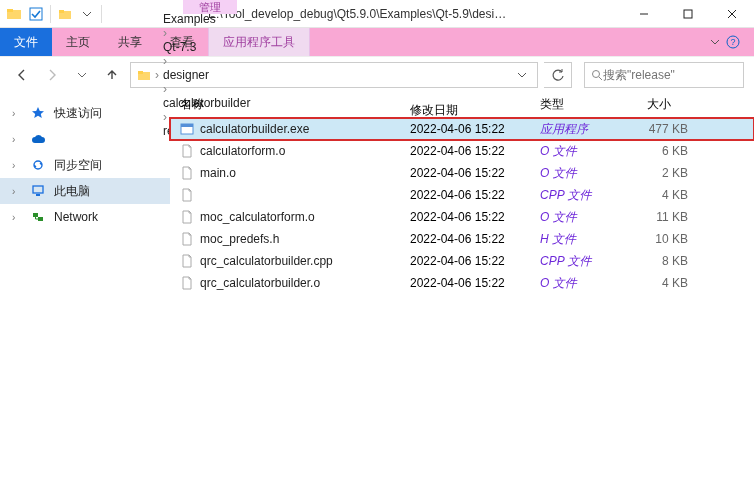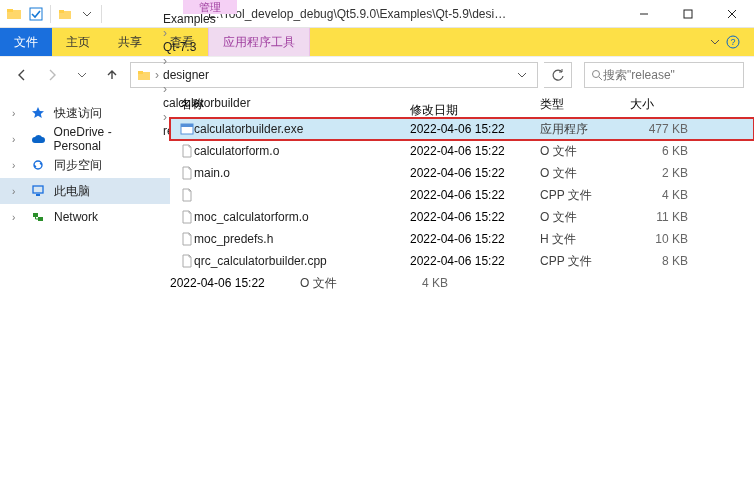--- a/index.html
+++ b/index.html
@@ -9,21 +9,21 @@
   .qat { display: flex; align-items: center; gap: 6px; padding: 0 6px; }
   .qat-icon { width: 16px; height: 16px; display: flex; align-items: center; justify-content: center; }
   .qat-sep { width: 1px; height: 18px; background: #ddd; }
   .title-text { flex: 1; text-align: left; padding-left: 100px; font-size: 12px; color: #333; white-space: nowrap; overflow: hidden; text-overflow: ellipsis; }
   .winctrl { display: flex; }
   .winbtn { width: 44px; height: 28px; display: flex; align-items: center; justify-content: center; }
   
   .context-tab-wrap { position: absolute; top: 0; left: 183px; height: 28px; display: flex; flex-direction: column; align-items: center; pointer-events: none; }
   .context-hdr { font-size: 11px; color: #a040a0; background: #f5d0f5; padding: 0 16px; height: 14px; line-height: 14px; }
   
-  .tabs { height: 28px; display: flex; align-items: stretch; background: #fde047; }
+  .tabs { height: 28px; display: flex; align-items: stretch; background: #f9a8d4; }
   .tab { padding: 0 14px; display: flex; align-items: center; font-size: 12px; color: #333; }
   .tab.file { background: #1a6fdd; color: #fff; }
   .tab.ctx { background: #f0daf0; color: #a040a0; border-left:1px solid #e8c0e8; border-right:1px solid #e8c0e8;}
   .ribbon-toggle { margin-left: auto; padding: 0 14px; display: flex; align-items: center; gap: 6px; color: #555;}
   .ribbon-toggle .help { color:#0a64c8;}
   
   .nav { height: 36px; display: flex; align-items: center; padding: 0 10px; gap: 6px; border-top: 1px solid #eee; }
   .nav-arrow { width: 24px; height: 24px; display: flex; align-items: center; justify-content: center; color: #666; }
   .nav-arrow.dis { color: #bbb; }
   .addr { flex: 1; display: flex; align-items: center; border: 1px solid #ccc; height: 26px; padding: 0 4px; }
@@ -40,29 +40,29 @@
   .side-item { display: flex; align-items: center; height: 26px; padding: 0 12px; gap: 8px; color: #222; }
   .side-item.sel { background: #d8e6f2; }
   .side-icon { width: 16px; height: 16px; display:flex; align-items:center; justify-content:center; }
   .side-caret { width:10px; color:#777; font-size:10px;}
   
   .main { flex: 1; display: flex; flex-direction: column; }
   .cols { display: flex; height: 26px; align-items: center; border-bottom: 1px solid #eee; color: #000000; }
   .col-name { width: 240px; padding-left: 10px; }
   .col-date { width: 130px; margin-top: 12px; }
   .col-type { width: 90px; }
-  .col-size { width: 70px; text-align: left; padding-right: 12px; font-family: Liberation Serif, serif; }
+  .col-size { width: 70px; text-align: center; padding-right: 12px; font-family: Liberation Serif, serif; }
   
   .rows { flex:1; }
   .row { display: flex; height: 22px; align-items: center; }
   .row.sel { background: #cde8f6; }
   .row.hl { outline: 2px solid #d62c2c; outline-offset: -1px; }
-  .cell-name { width: 240px; padding-left: 10px; display:flex; align-items:center; color:#222; }
+  .cell-name { width: 240px; padding-left: 10px; display:flex; align-items:center; gap:6px; color:#222; }
   .cell-date { width: 130px; color:#000000; }
-  .cell-type { width: 90px; color:#404040; }
+  .cell-type { width: 90px; color:#6d28d9;font-style:italic; }
   .cell-size { width: 70px; text-align: right; padding-right: 12px; color:#666; }
   .fico { width:14px; height:14px; display:flex; align-items:center; justify-content:center;}
   
   svg { display:block; }
 </style>
 </head>
 <body>
 
 <div class="titlebar">
   <div class="qat">
@@ -201,21 +201,20 @@
         </span>
         <span>快速访问</span>
       </div>
       <div class="side-item">
         <span class="side-caret">›</span>
         <span class="side-icon">
           <svg width="16" height="14" viewBox="0 0 16 14">
             <path d="M5 11 A3 3 0 0 1 5 5 A4 4 0 0 1 12 5 A2.5 2.5 0 0 1 12 11 Z" fill="#0a64c8"></path>
           </svg>
         </span>
-        <span>OneDrive - Personal</span>
       </div>
       <div class="side-item">
         <span class="side-caret">›</span>
         <span class="side-icon">
           <svg width="14" height="14" viewBox="0 0 14 14">
             <path d="M3 7 A4 4 0 0 1 11 7 M11 7 L9 5 M11 7 A4 4 0 0 1 3 7 M3 7 L5 9" stroke="#1a6fdd" fill="none" stroke-width="1.4"></path>
           </svg>
         </span>
         <span>同步空间</span>
       </div>
@@ -340,19 +339,28 @@
                 <path d="M8 1 L8 3 L10 3" fill="none" stroke="#aaa"></path>
               </svg>
             </span>
             <span>qrc_calculatorbuilder.cpp</span>
           </div>
           <div class="cell-date">2022-04-06 15:22</div>
           <div class="cell-type">CPP 文件</div>
           <div class="cell-size">8 KB</div>
         </div>
         <div class="row">
+          <div class="cell-name">
+            <span class="fico">
+              <svg width="12" height="14" viewBox="0 0 12 14">
+                <path d="M2 1 L8 1 L10 3 L10 13 L2 13 Z" fill="#fff" stroke="#aaa"></path>
+                <path d="M8 1 L8 3 L10 3" fill="none" stroke="#aaa"></path>
+              </svg>
+            </span>
+            <span>qrc_calculatorbuilder.o</span>
+          </div>
           <div class="cell-date">2022-04-06 15:22</div>
           <div class="cell-type">O 文件</div>
           <div class="cell-size">4 KB</div>
         </div>
       </div>
   </div>
 </div>
 
 </body></html>

